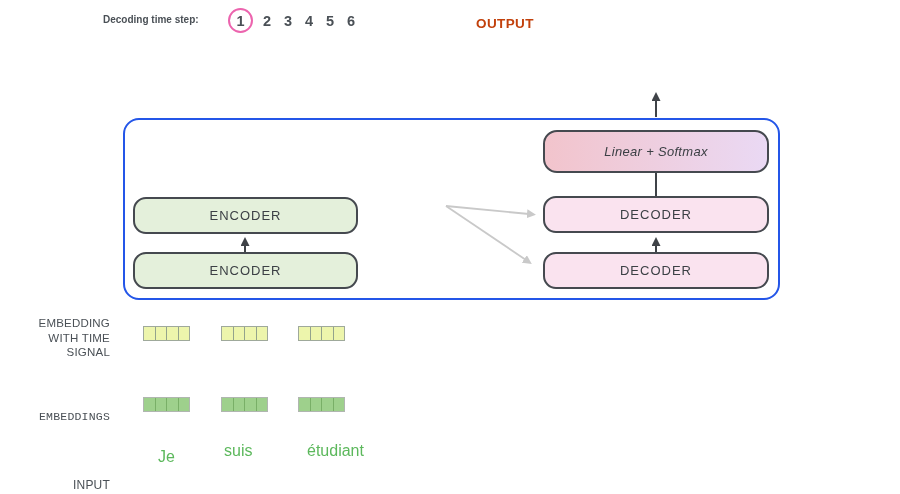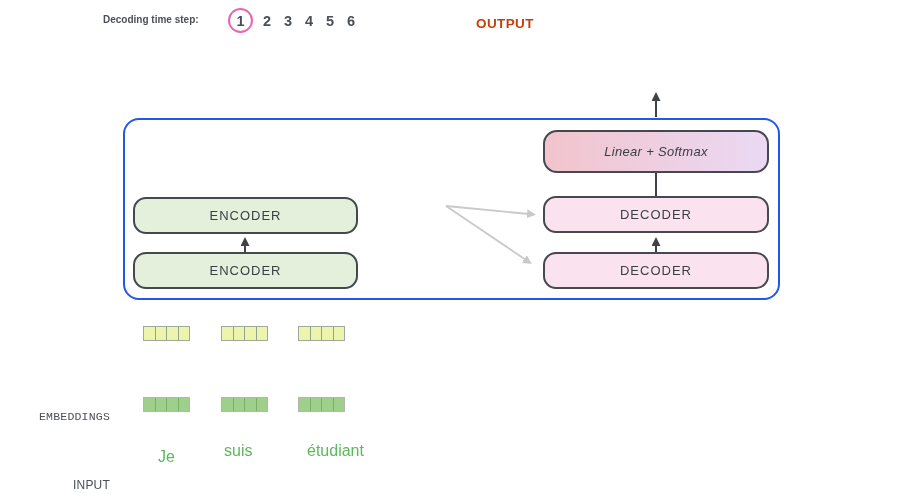--- a/index.html
+++ b/index.html
@@ -83,20 +83,25 @@
   </svg>
 
   <div class="model-box"></div>
 
   <div class="block linear-softmax">Linear + Softmax</div>
   <div class="block enc-top">ENCODER</div>
   <div class="block enc-bottom">ENCODER</div>
   <div class="block dec-top">DECODER</div>
   <div class="block dec-bottom">DECODER</div>
 
+  <div class="row-label label-ts">
+    <div>EMBEDDING</div>
+    <div>WITH TIME</div>
+    <div>SIGNAL</div>
+  </div>
   <div class="row-label label-emb">EMBEDDINGS</div>
   <div class="row-label label-input">INPUT</div>
 
   <div class="strip ts ts1">
     <i class="cell"></i>
       <i class="cell"></i>
       <i class="cell"></i>
       <i class="cell"></i>
   </div>
   <div class="strip ts ts2">

